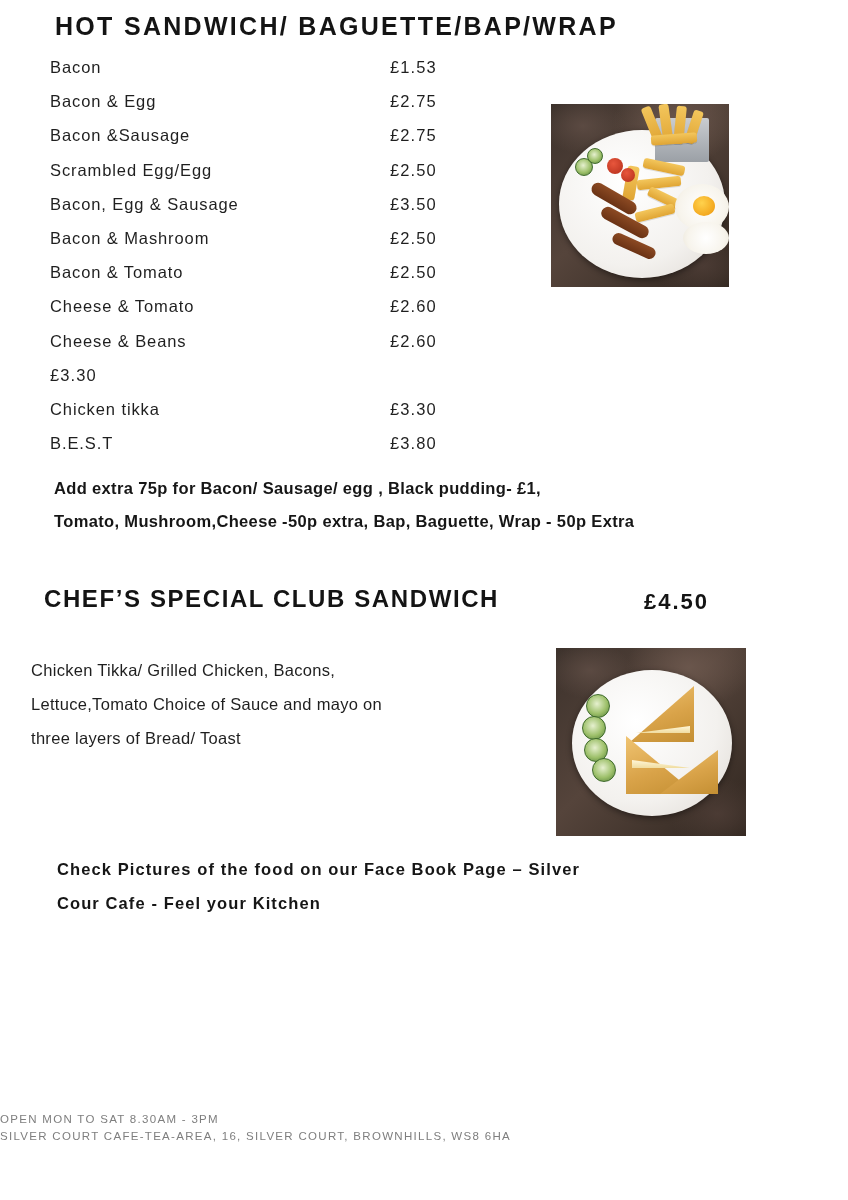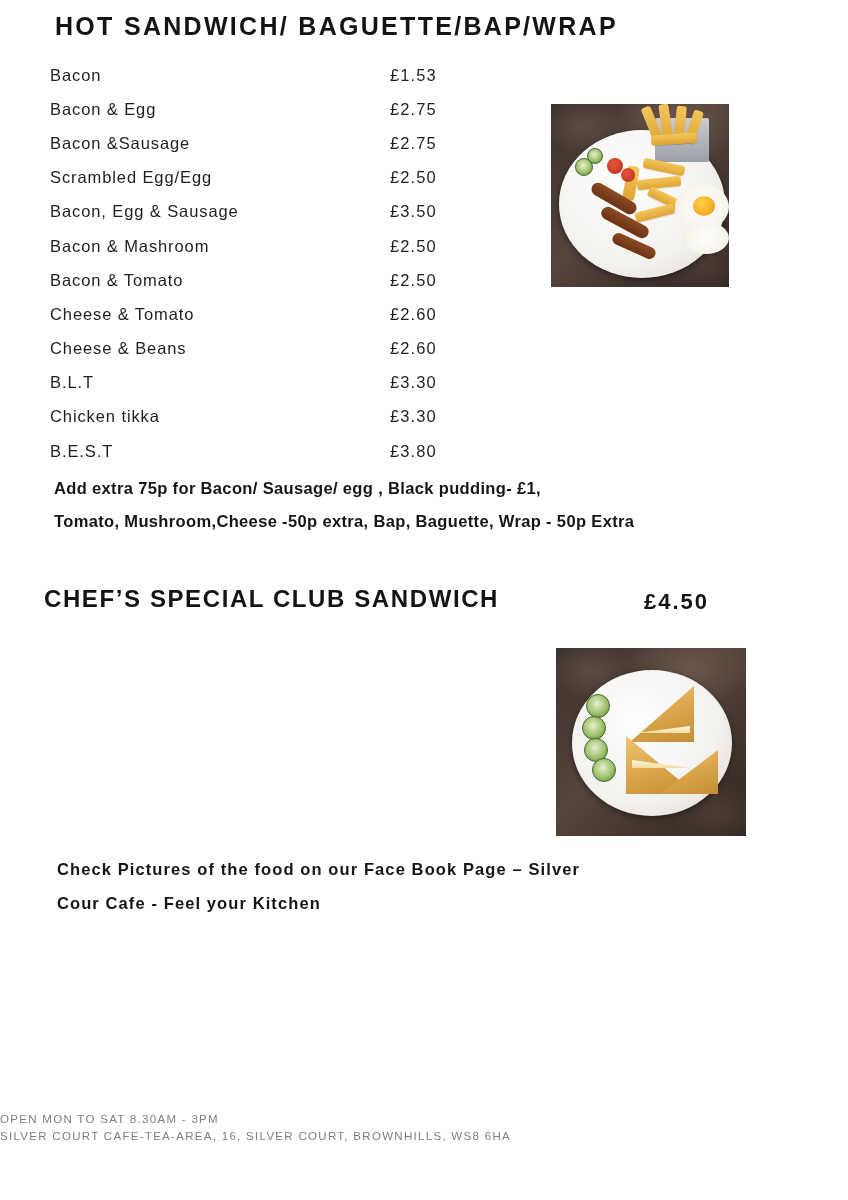--- a/index.html
+++ b/index.html
@@ -38,21 +38,21 @@
   }
 
   .menu-list {
     position: absolute;
     left: 50px;
     top: 58px;
     width: 420px;
   }
   .menu-row {
     display: flex;
-    align-items: center;
+    align-items: flex-start;
     height: 34.2px;
   }
   .menu-name {
     width: 340px;
     font-size: 16.5px;
     letter-spacing: 0.9px;
     color: #1f1f1f;
   }
   .menu-price {
     font-size: 16.5px;
@@ -252,21 +252,20 @@
     </div>
     <div class="menu-row">
       <span class="menu-name">Cheese &amp; Tomato</span>
       <span class="menu-price">£2.60</span>
     </div>
     <div class="menu-row">
       <span class="menu-name">Cheese &amp; Beans</span>
       <span class="menu-price">£2.60</span>
     </div>
     <div class="menu-row">
-      <span class="menu-name">B.L.T</span>
       <span class="menu-price">£3.30</span>
     </div>
     <div class="menu-row">
       <span class="menu-name">Chicken tikka</span>
       <span class="menu-price">£3.30</span>
     </div>
     <div class="menu-row">
       <span class="menu-name">B.E.S.T</span>
       <span class="menu-price">£3.80</span>
     </div>
@@ -305,20 +304,25 @@
 
   <div class="note-block" id="note-extras">
     <div>Add extra 75p for Bacon/ Sausage/ egg , Black pudding- £1,</div>
     <div>Tomato, Mushroom,Cheese  -50p extra, Bap, Baguette, Wrap - 50p Extra</div>
   </div>
 
   <div class="section-title" id="title-club">CHEF’S SPECIAL CLUB SANDWICH</div>
 
   <div id="club-price">£4.50</div>
 
+  <div class="club-desc">
+    <div>Chicken Tikka/ Grilled Chicken, Bacons,</div>
+    <div>Lettuce,Tomato Choice of Sauce and mayo on</div>
+    <div>three layers of Bread/ Toast</div>
+  </div>
 
 
   <div class="photo" id="photo-club">
     <div class="marble"></div>
     <div class="plate" id="plate2"></div>
 
     <div class="toast" style="left:74px; top:38px; width:64px; height:56px; clip-path: polygon(0 100%, 100% 100%, 100% 0);"></div>
     <div class="toast-fill" style="left:80px; top:78px; width:54px; height:7px; clip-path: polygon(0 100%, 100% 0, 100% 100%);"></div>
     <div class="toast" style="left:70px; top:88px; width:70px; height:58px; clip-path: polygon(0 0, 100% 100%, 0 100%);"></div>
     <div class="toast-fill" style="left:76px; top:112px; width:58px; height:8px; clip-path: polygon(0 0, 100% 100%, 0 100%);"></div>

